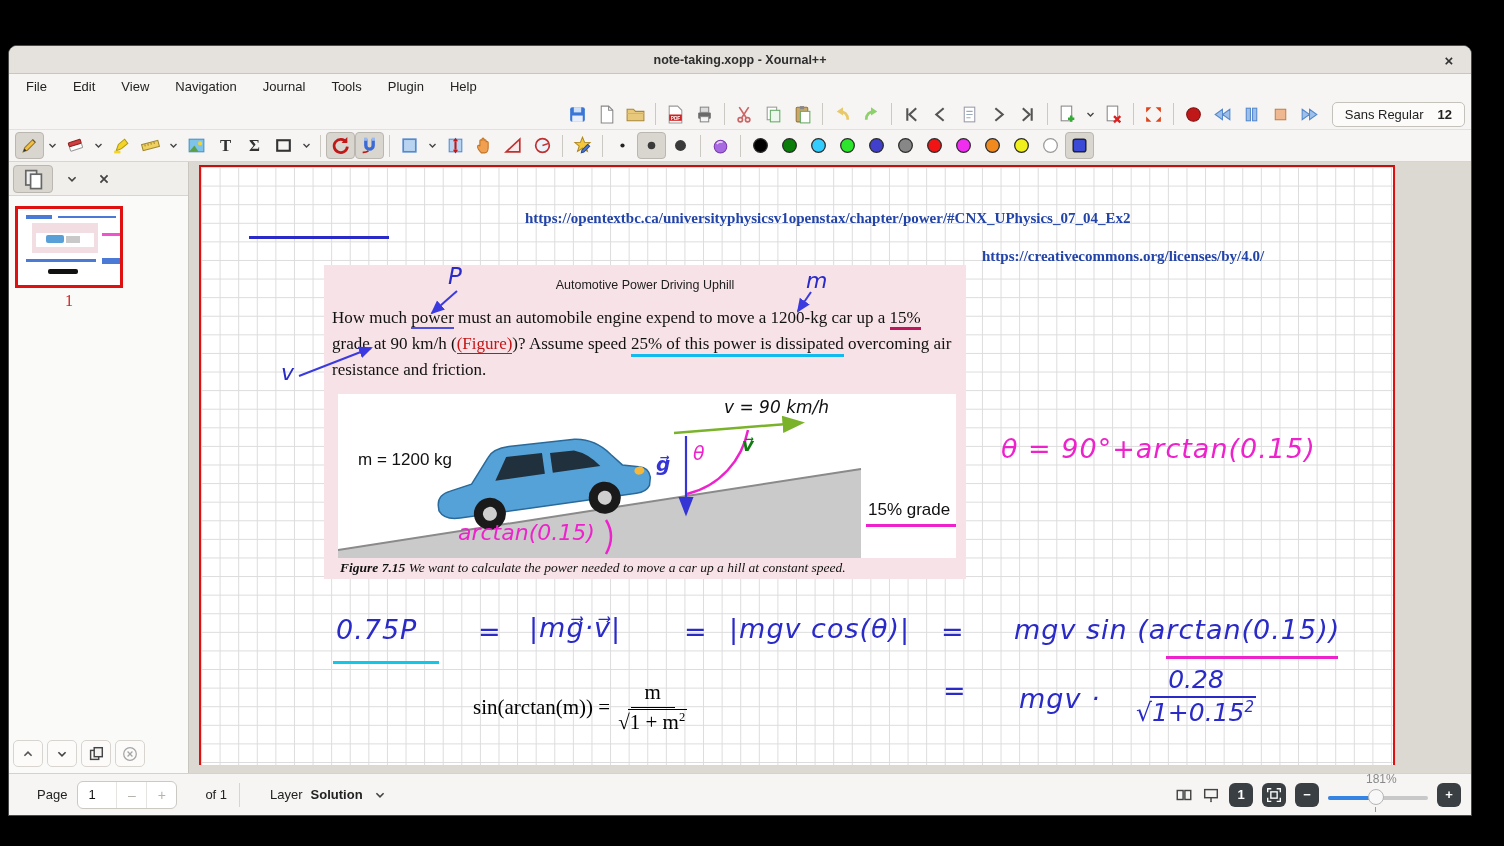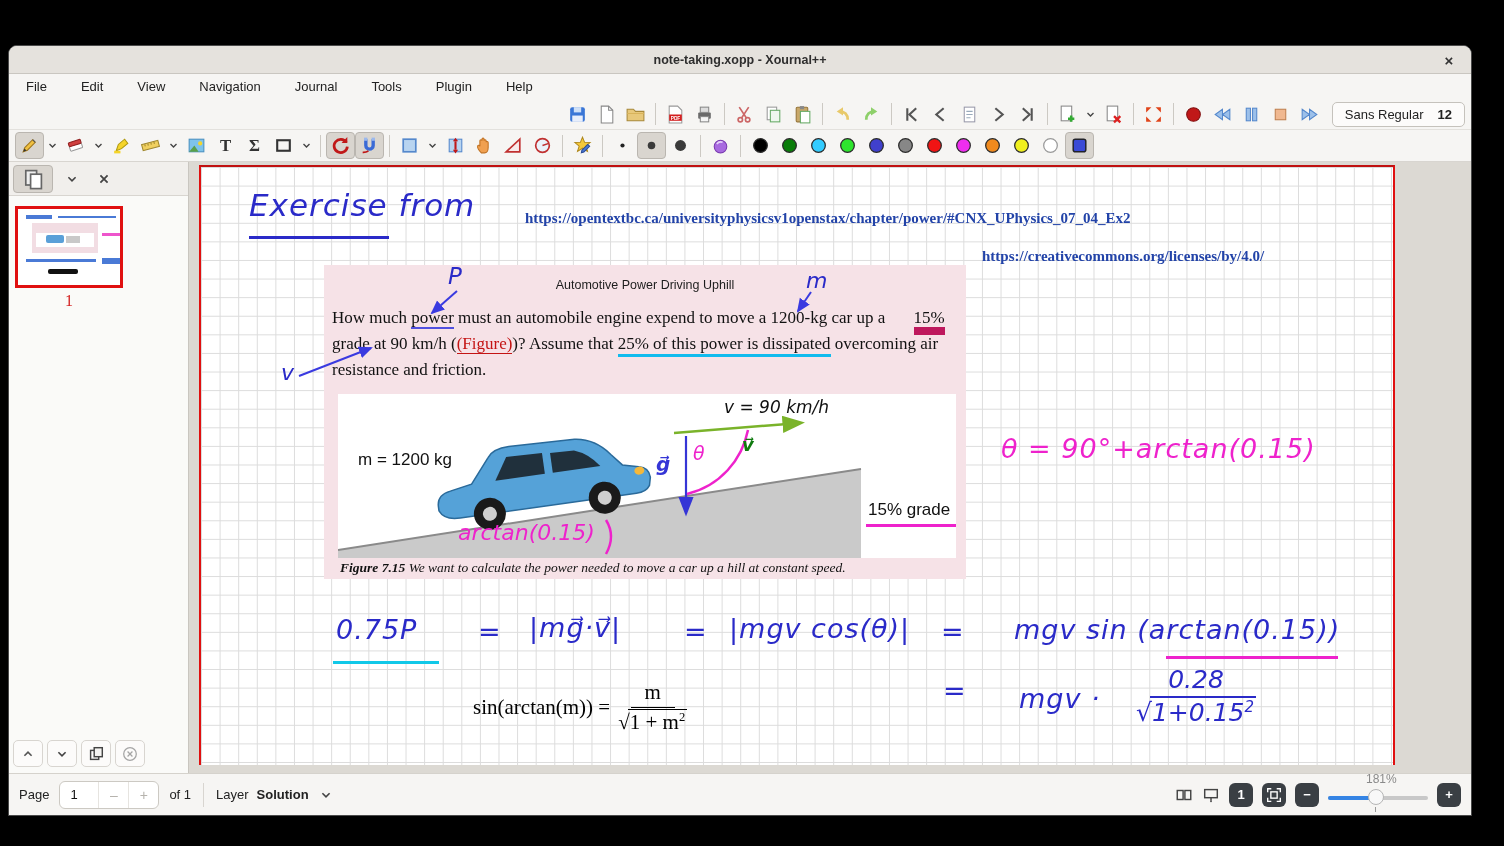--- a/index.html
+++ b/index.html
@@ -8,21 +8,21 @@
   .win { position:absolute; left:8px; top:45px; width:1464px; height:771px;
          background:#edebe7; border:1px solid #4a4a4a; border-radius:9px 9px 0 0; overflow:hidden; }
   
   .titlebar { height:28px; background:#e5e2dd; border-bottom:1px solid #c9c6c0;
               display:flex; align-items:center; justify-content:center; position:relative; }
   .titlebar .title { font-size:12.5px; font-weight:bold; color:#2e2e2e; }
   .close-btn { position:absolute; right:12px; top:4px; width:20px; height:20px;
                display:flex; align-items:center; justify-content:center;
                font-size:15px; font-weight:bold; color:#333; cursor:pointer; }
   
-  .menubar { height:25px; background:#f6f5f3; display:flex; align-items:center; padding-left:8px; gap:16px; }
+  .menubar { height:25px; background:#f6f5f3; display:flex; align-items:center; padding-left:8px; gap:8px; }
   .menuitem { font-size:13px; color:#222; padding:3px 9px; border-radius:3px; }
   
   .tbar { background:#f6f5f3; display:flex; align-items:center; padding:1px 6px; }
   .tbar1 { height:31px; border-bottom:1px solid #e3e1dd;justify-content:flex-end; }
   .tbar2 { height:32px; border-bottom:1px solid #d8d5d0; }
   .tbtn { width:29px; height:27px; display:flex; align-items:center; justify-content:center;
           border-radius:4px; border:1px solid transparent; flex:none; }
   .tbtn.chev { width:17px; }
   .tbtn.pressed { background:#d9d5cf; border-color:#bab6b0; }
   .tsep { width:1px; height:22px; background:#ccc9c3; margin:0 5px; flex:none; }
@@ -58,39 +58,39 @@
   .abs { position:absolute; }
   .hw { font-family:"DejaVu Sans", sans-serif; font-style:italic; }
   .hw-blue { color:#2a2ac8; }
   .hw-mag { color:#ee22cc; }
   .heading { font-size:31px; letter-spacing:1px; }
   .link { color:#2243a8; font-family:"Liberation Serif",serif; font-weight:bold; font-size:15px; }
   .pinkbox { background:#f6e2e7; }
   .pb-title { font-size:12.5px; color:#1d1d1d; width:100%; text-align:center; }
   .pb-text { font-family:"Liberation Serif",serif; font-size:17px; color:#111; white-space:nowrap; }
   .u-blue { border-bottom:2.5px solid #5050e0; }
-  .u-mag  { border-bottom:8px solid #be185d;margin-left:24px; }
+  .u-mag  { border-bottom:3px solid #be185d; }
   .u-cyan { border-bottom:3px solid #11bbee; padding-bottom:1px; }
   .figref { color:#c41414; border-bottom:1.5px solid #c41414; }
   .figbox { background:#fff; }
   .figtext { font-family:"Liberation Sans",sans-serif; font-size:17px; color:#111; }
   .caption { font-family:"Liberation Serif",serif; font-size:13.5px; color:#111; font-style:italic; }
   .eq-hw { font-size:27px; letter-spacing:1px; }
   .frac { display:inline-flex; flex-direction:column; align-items:center; vertical-align:middle; }
   .latex { font-family:"Liberation Serif",serif; font-size:21px; color:#000; display:flex; align-items:center; gap:8px; }
   .latex .num { border-bottom:1.5px solid #000; padding:0 14px 2px; }
   .latex .den { padding-top:2px; }
   .root { border-top:1.5px solid currentColor; margin-left:-2px; padding:0 2px; }
   .bluefrac { color:#2a2ac8; }
   .bluefrac .num { border-bottom:2.5px solid #2a2ac8; padding:0 10px 2px; }
   sup { font-size:60%; }
   
   .statusbar { position:absolute; left:0; right:0; bottom:0; height:42px; background:#f6f5f3;
                border-top:1px solid #d5d2cc; display:flex; align-items:center; padding:0 10px; }
-  .sb-label { font-size:13px; color:#222; }
+  .sb-label { font-size:13px; color:#222;margin-left:18px; }
   .pagegroup { display:flex; align-items:center; border:1px solid #ccc9c3; background:#fff;
                border-radius:6px; height:28px; overflow:hidden; margin:0 10px; }
   .pg-val { width:38px; text-align:left; padding-left:10px; font-size:13px; color:#111; }
   .pg-btn { width:30px; height:100%; display:flex; align-items:center; justify-content:center;
             color:#b6b3ad; font-size:14px; border-left:1px solid #e6e4e0; }
   .sb-sep { width:1px; height:24px; background:#d8d5d0; margin:0 12px; }
   .sb-right { margin-left:auto; display:flex; align-items:center; gap:9px; }
   .darkbtn { width:24px; height:24px; background:#3a3f44; color:#fff; border-radius:6px;
              display:flex; align-items:center; justify-content:center; font-size:13px; font-weight:bold; }
   .zoomwrap { position:relative; width:100px; height:30px; }
@@ -566,30 +566,29 @@
                 <path d="M7.3 7.3l5.4 5.4M12.7 7.3l-5.4 5.4" stroke="#a5a5a5" stroke-width="1.4"></path>
               </svg>
             </span>
           </div>
       </div>
     </div>
 
     <div class="canvas-area">
       <div class="page">
 
-        <div class="abs hw hw-blue heading" style="left:48px;top:20px;">Exercise from</div>
         <div class="abs" style="left:48px;top:69px;width:140px;height:2.5px;background:#2a2ac8"></div>
 
         <div class="abs link" style="left:324px;top:43px;">https://opentextbc.ca/universityphysicsv1openstax/chapter/power/#CNX_UPhysics_07_04_Ex2</div>
         <div class="abs link" style="left:781px;top:81px;">https://creativecommons.org/licenses/by/4.0/</div>
 
         <div class="abs pinkbox" style="left:123px;top:98px;width:642px;height:314px;">
           <div class="abs pb-title" style="top:13px;">Automotive Power Driving Uphill</div>
           <div class="abs pb-text" style="left:8px;top:43px;"><span>How much </span><span class="u-blue">power</span><span> must an automobile engine expend to move a 1200-kg car up a </span><span class="u-mag">15%</span></div>
-          <div class="abs pb-text" style="left:8px;top:69px;"><span>grade at 90 km/h (</span><span class="figref">(Figure)</span><span>)? Assume that </span><span class="u-cyan">25% of this power is dissipated</span><span> overcoming air</span></div>
+          <div class="abs pb-text" style="left:8px;top:69px;"><span>grade at 90 km/h (</span><span class="figref">(Figure)</span><span>)? Assume speed </span><span class="u-cyan">25% of this power is dissipated</span><span> overcoming air</span></div>
           <div class="abs pb-text" style="left:8px;top:95px;">resistance and friction.</div>
         </div>
 
         <div class="abs hw hw-blue" style="left:247px;top:96px;font-size:23px;">P</div>
         <div class="abs hw hw-blue" style="left:605px;top:101px;font-size:22px;">m</div>
         <div class="abs hw hw-blue" style="left:80px;top:193px;font-size:22px;">v</div>
         <svg class="abs" style="left:0;top:0;pointer-events:none" width="1196" height="600">
           <defs>
             <marker id="ab" orient="auto" markerWidth="9" markerHeight="8" refX="6" refY="3">
                 <path d="M0,0 L7,3 L0,6 z" fill="#3a3ae0"></path>

